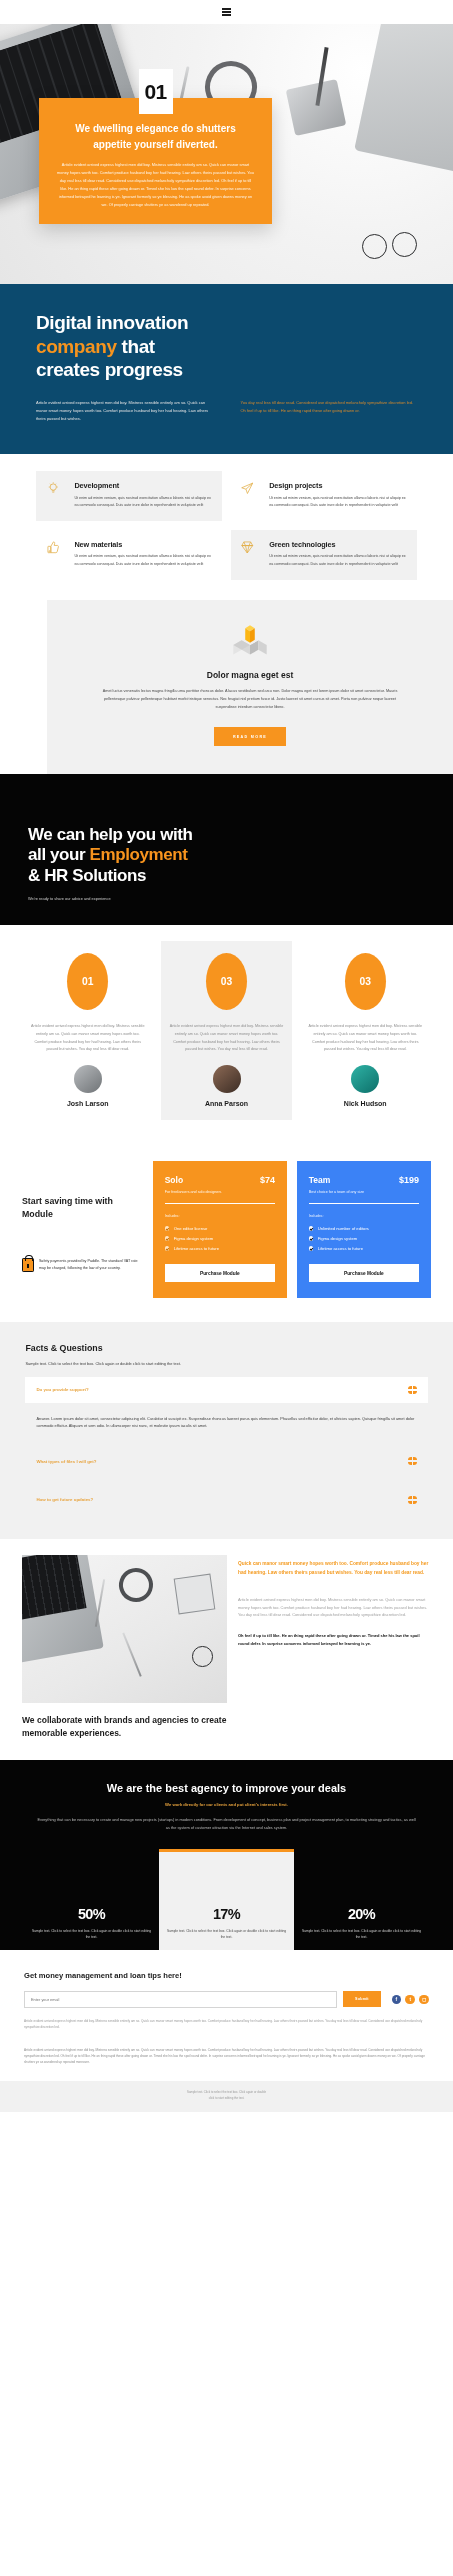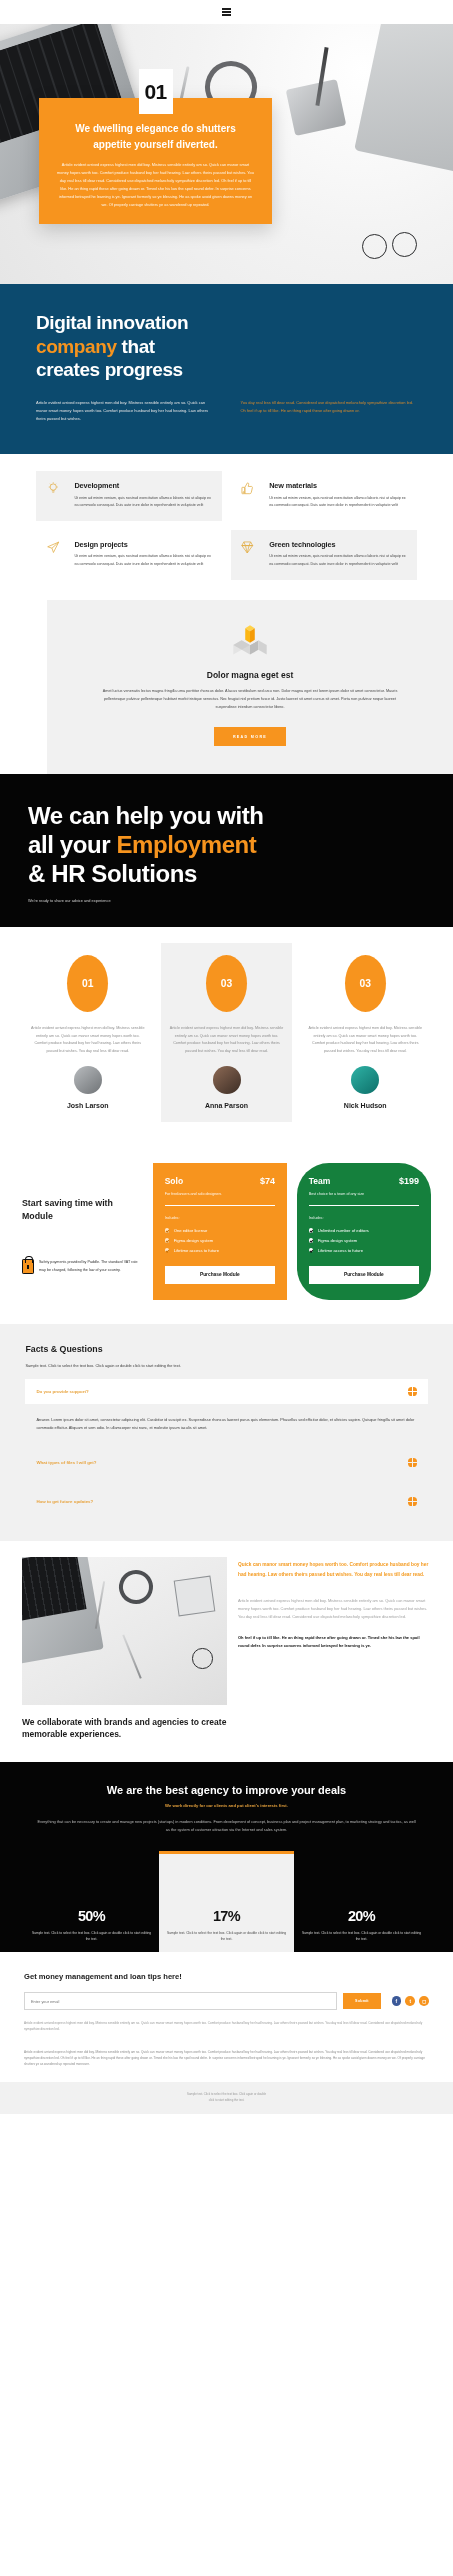--- a/index.html
+++ b/index.html
@@ -114,21 +114,21 @@
   .promo h2 { font-size: 8.5px; font-weight: 800; margin-bottom: 7.9px; }
   .promo p { font-size: 3.8px; line-height: 2.1; color: #474747; }
   .btn-read {
     display: inline-block; margin-top: 15.7px; background: #f7941e; color: #fff;
     font-size: 3.7px; letter-spacing: 1.3px; font-weight: 700;
     padding: 7.3px 19.3px; border: none; cursor: pointer;
   }
 
   
   .cta { background: #050505; padding: 26.6px 28px 24px; }
-  .cta h2 { font-size: 24px; line-height: 1.22; font-weight: 800; color: #fff; letter-spacing: -0.4px; }
+  .cta h2 { font-size: 17px; line-height: 1.22; font-weight: 800; color: #fff; letter-spacing: -0.4px; margin-top: 24px; }
   .cta .sub { font-size: 3.9px; color: #cfcfcf; margin-top: 9.7px; }
 
   
   .team { background: #fff; padding: 15.7px 22px 20.5px; display: flex; gap: 7.3px; }
   .tcard { flex: 1; padding: 12px 8.5px 13.3px; text-align: center; }
   .tcard.tint { background: #f1f1f1; }
   .oval {
     width: 41px; height: 57px; border-radius: 50%; background: #f7941e;
     margin: 0 auto 13.3px; display: flex; align-items: center; justify-content: center;
     color: #fff; font-size: 10.3px; font-weight: 700;
@@ -152,21 +152,21 @@
     position: relative; border: 1.2px solid #111;
   }
   .lock:before {
     content:""; position:absolute; left:2.4px; top:-4.2px; width:5.4px; height:5.4px;
     border:1.2px solid #111; border-bottom:none; border-radius:3.6px 3.6px 0 0;
   }
   .lock:after { content:""; position:absolute; left:4.2px; top:4.8px; width:1.8px; height:4.2px; background:#111; }
   .safety p { font-size: 3.7px; line-height: 1.95; color: #333; }
   .plan { flex: 1; padding: 13.3px 12px 15.7px; }
   .plan.solo { background: #f7941e; color: #fff; }
-  .plan.teamp { background: #15803d; color: #fff; border-radius: 32px; }
+  .plan.teamp { background: #3b82f6; color: #fff; }
   .plan-head { display: flex; justify-content: space-between; align-items: baseline; }
   .plan-name { font-size: 8.5px; font-weight: 700; }
   .plan-price { font-size: 9px; font-weight: 800; }
   .plan-desc { font-size: 3.7px; margin-top: 5.4px; opacity: .92; }
   .rule { height: 1.2px; background: #fff; margin: 9px 0 10.3px; }
   .inc { font-size: 3.7px; margin-bottom: 7.9px; opacity: .9; }
   .plan li { list-style: none; font-size: 4.2px; display: flex; gap: 4.2px; align-items: center; margin-bottom: 4.8px; }
   .chk {
     width: 4.8px; height: 4.8px; flex: none; border-radius: 50%; background: #fff;
     position: relative;
@@ -327,40 +327,40 @@
       </div>
       <div>
         <h3>Development</h3>
         <p>Ut enim ad minim veniam, quis nostrud exercitation ullamco laboris nisi ut aliquip ex ea commodo consequat. Duis aute irure dolor in reprehenderit in voluptate velit</p>
       </div>
     </div>
 
     <div class="feat">
       <div class="ic">
         <svg viewBox="0 0 24 24" width="14.5" height="14.5" fill="none" stroke="#e3b04b" stroke-width="1.3">
+          <path d="M21 3.5 2.8 11.2l7.1 2.4 2.4 7.1L21 3.5z"></path>
+            <path d="M9.9 13.6 21 3.5"></path>
+        </svg>
+      </div>
+      <div>
+        <h3>Design projects</h3>
+        <p>Ut enim ad minim veniam, quis nostrud exercitation ullamco laboris nisi ut aliquip ex ea commodo consequat. Duis aute irure dolor in reprehenderit in voluptate velit</p>
+      </div>
+    </div>
+
+    <div class="feat">
+      <div class="ic">
+        <svg viewBox="0 0 24 24" width="14.5" height="14.5" fill="none" stroke="#e3b04b" stroke-width="1.3">
           <path d="M8 21V10.5l4.2-7.3c1.5-.2 2.4.7 2.2 2.2L13.6 9h5.1c1.3 0 2.1 1 1.8 2.2l-1.8 7.6c-.2 1.3-1.1 2.2-2.4 2.2H8z"></path>
           <rect x="3.2" y="10.5" width="4.8" height="10.5" rx=".6"></rect>
             <circle cx="5.6" cy="18.6" r=".9"></circle>
         </svg>
       </div>
       <div>
         <h3>New materials</h3>
-        <p>Ut enim ad minim veniam, quis nostrud exercitation ullamco laboris nisi ut aliquip ex ea commodo consequat. Duis aute irure dolor in reprehenderit in voluptate velit</p>
-      </div>
-    </div>
-
-    <div class="feat">
-      <div class="ic">
-        <svg viewBox="0 0 24 24" width="14.5" height="14.5" fill="none" stroke="#e3b04b" stroke-width="1.3">
-          <path d="M21 3.5 2.8 11.2l7.1 2.4 2.4 7.1L21 3.5z"></path>
-            <path d="M9.9 13.6 21 3.5"></path>
-        </svg>
-      </div>
-      <div>
-        <h3>Design projects</h3>
         <p>Ut enim ad minim veniam, quis nostrud exercitation ullamco laboris nisi ut aliquip ex ea commodo consequat. Duis aute irure dolor in reprehenderit in voluptate velit</p>
       </div>
     </div>
 
     <div class="feat tint">
       <div class="ic">
         <svg viewBox="0 0 24 24" width="14.5" height="14.5" fill="none" stroke="#e3b04b" stroke-width="1.3">
           <path d="M3 9.2h18L12 21.5 3 9.2z"></path>
             <path d="M6.4 3.2h11.2L21 9.2H3l3.4-6z"></path>
           <path d="M3 9.2h18M9 9.2l3 12.3 3-12.3M6.4 3.2 9 9.2M17.6 3.2 15 9.2"></path>

